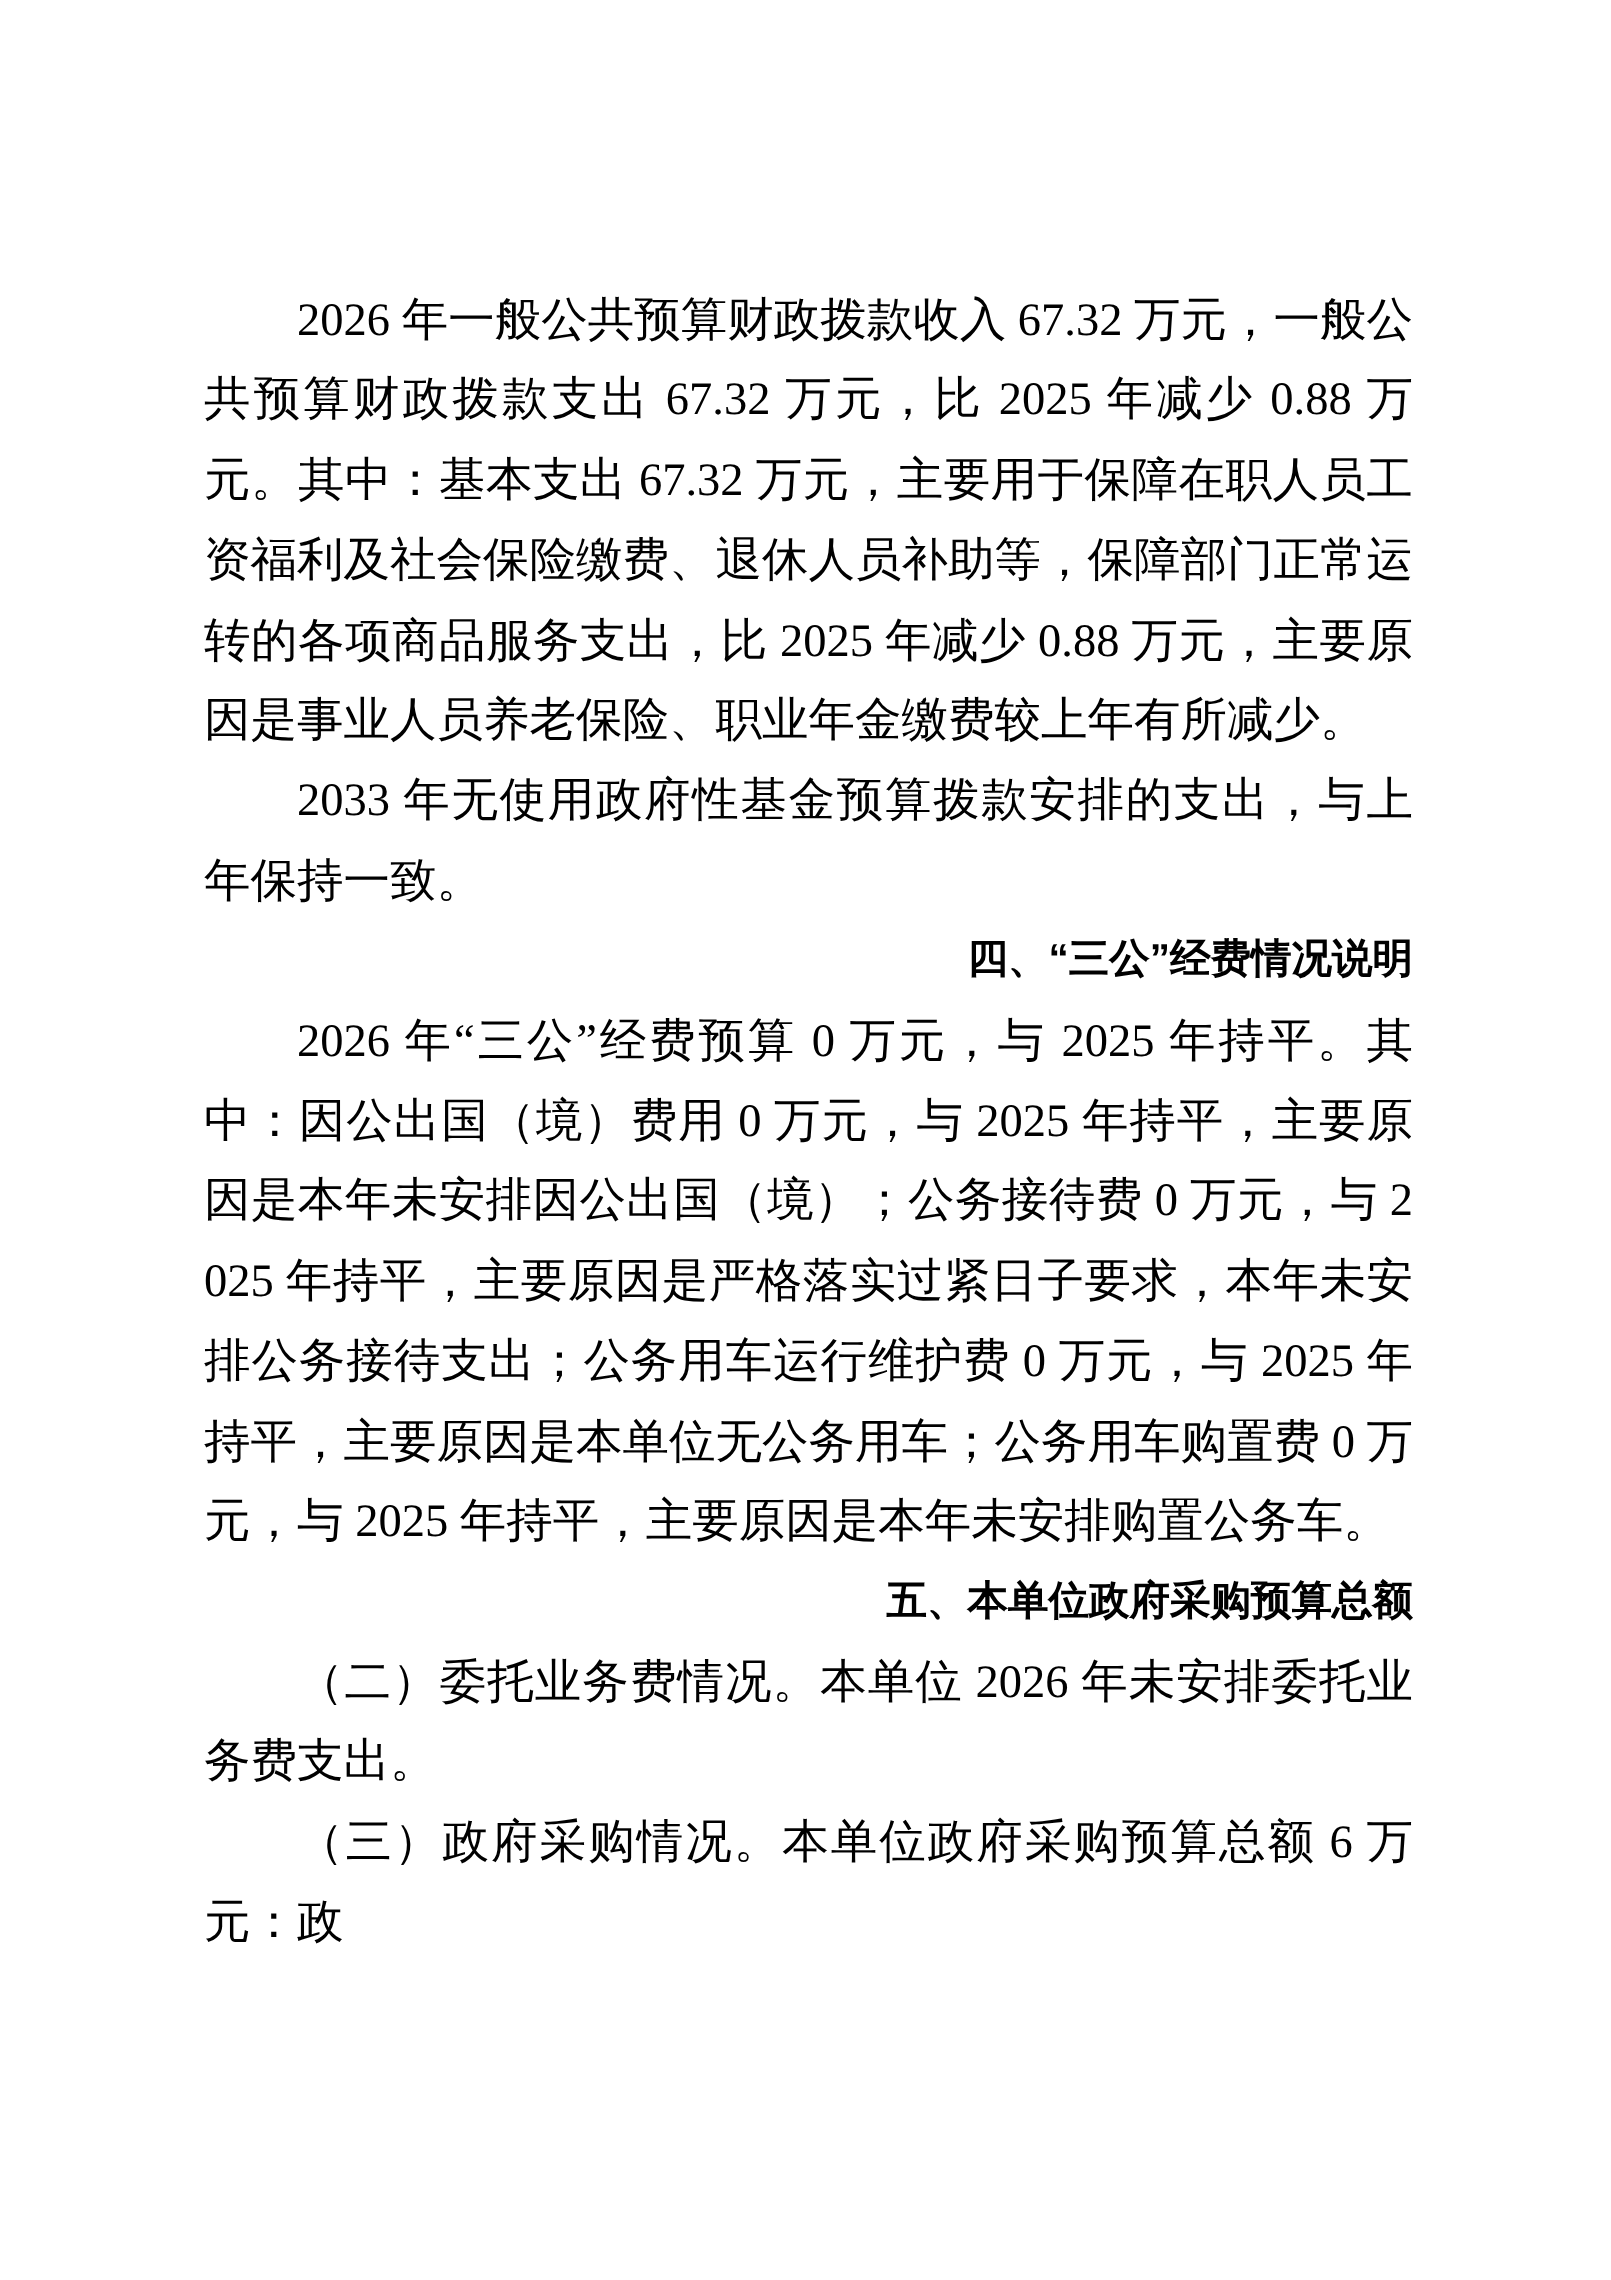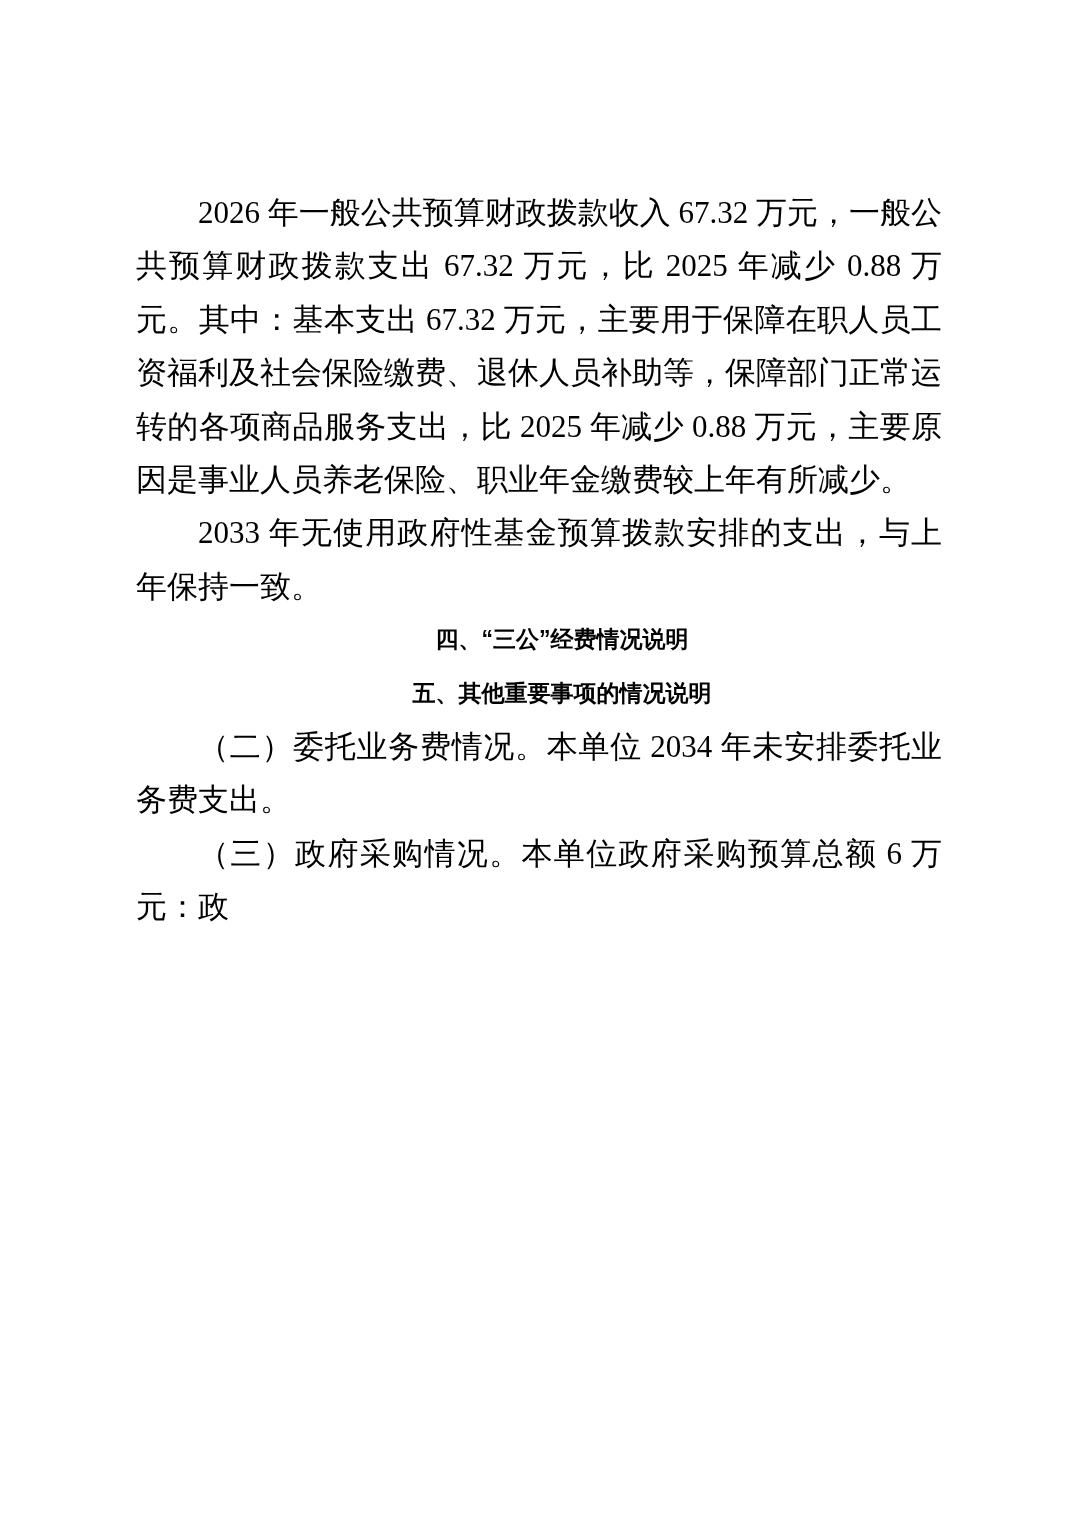--- a/index.html
+++ b/index.html
@@ -26,31 +26,32 @@
     margin: 0;
     font-size: 31px;
     line-height: 53.4px;
     text-indent: 2em;
     text-align: justify;
     text-justify: inter-ideograph;
     word-break: break-all;
   }
   .heading {
     margin: 0;
-    font-size: 23px;
+    font-size: 27px;
     line-height: 53.4px;
     text-indent: 2em;
     font-weight: bold;
     font-family: "Liberation Sans", "DejaVu Sans", sans-serif;
-    text-align: center;
+    text-align: right;
   }
 </style>
 </head>
 <body>
 
 <div class="page">
   <p class="para">2026 年一般公共预算财政拨款收入 67.32 万元，一般公共预算财政拨款支出 67.32 万元，比 2025 年减少 0.88 万元。其中：基本支出 67.32 万元，主要用于保障在职人员工资福利及社会保险缴费、退休人员补助等，保障部门正常运转的各项商品服务支出，比 2025 年减少 0.88 万元，主要原因是事业人员养老保险、职业年金缴费较上年有所减少。</p>
   <p class="para">2033 年无使用政府性基金预算拨款安排的支出，与上年保持一致。</p>
   <h3 class="heading">四、“三公”经费情况说明</h3>
-  <h3 class="heading">五、其他重要事项的情况说明</h3>
-  <p class="para">（二）委托业务费情况。本单位 2034 年未安排委托业务费支出。</p>
+  <p class="para">2026 年“三公”经费预算 0 万元，与 2025 年持平。其中：因公出国（境）费用 0 万元，与 2025 年持平，主要原因是本年未安排因公出国（境）；公务接待费 0 万元，与 2025 年持平，主要原因是严格落实过紧日子要求，本年未安排公务接待支出；公务用车运行维护费 0 万元，与 2025 年持平，主要原因是本单位无公务用车；公务用车购置费 0 万元，与 2025 年持平，主要原因是本年未安排购置公务车。</p>
+  <h3 class="heading">五、本单位政府采购预算总额</h3>
+  <p class="para">（二）委托业务费情况。本单位 2026 年未安排委托业务费支出。</p>
   <p class="para">（三）政府采购情况。本单位政府采购预算总额 6 万元：政</p>
 </div>
 
 </body></html>

